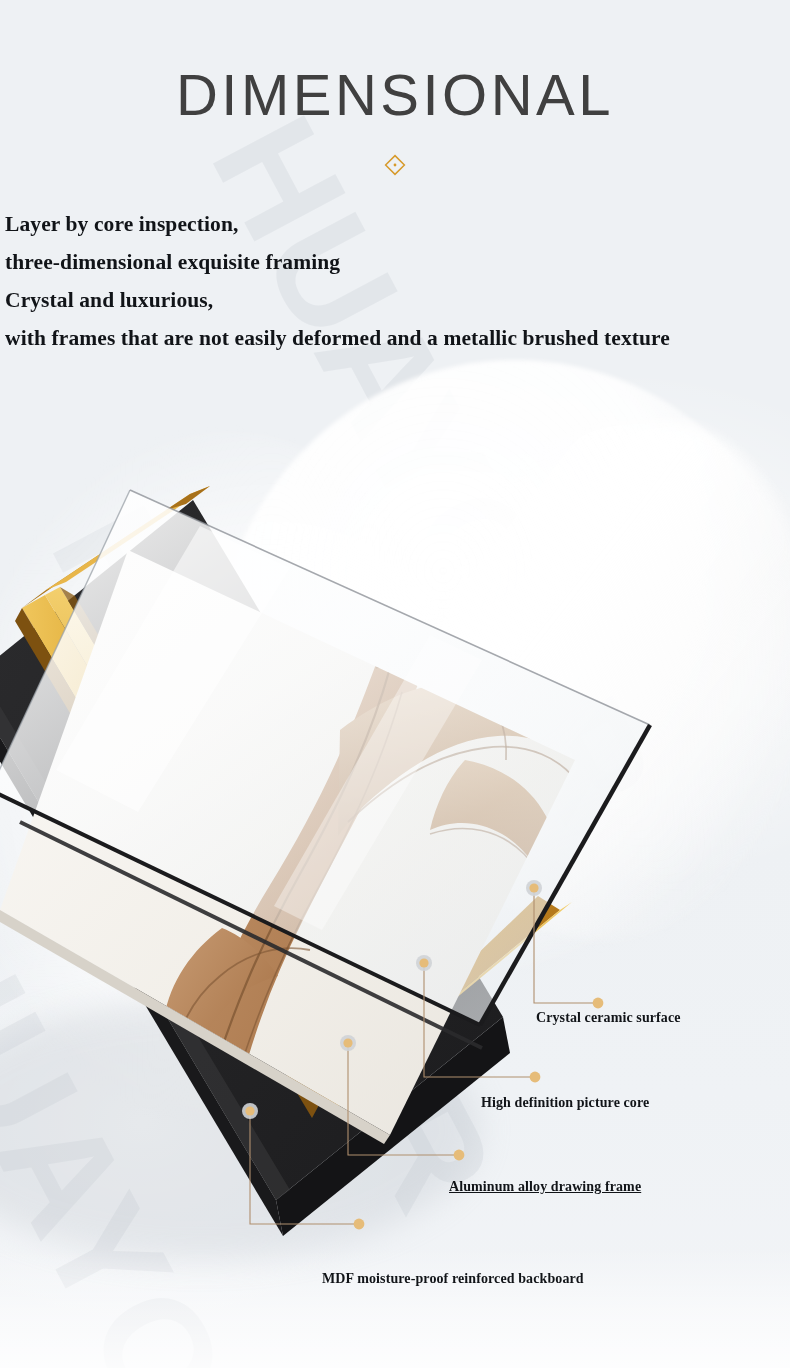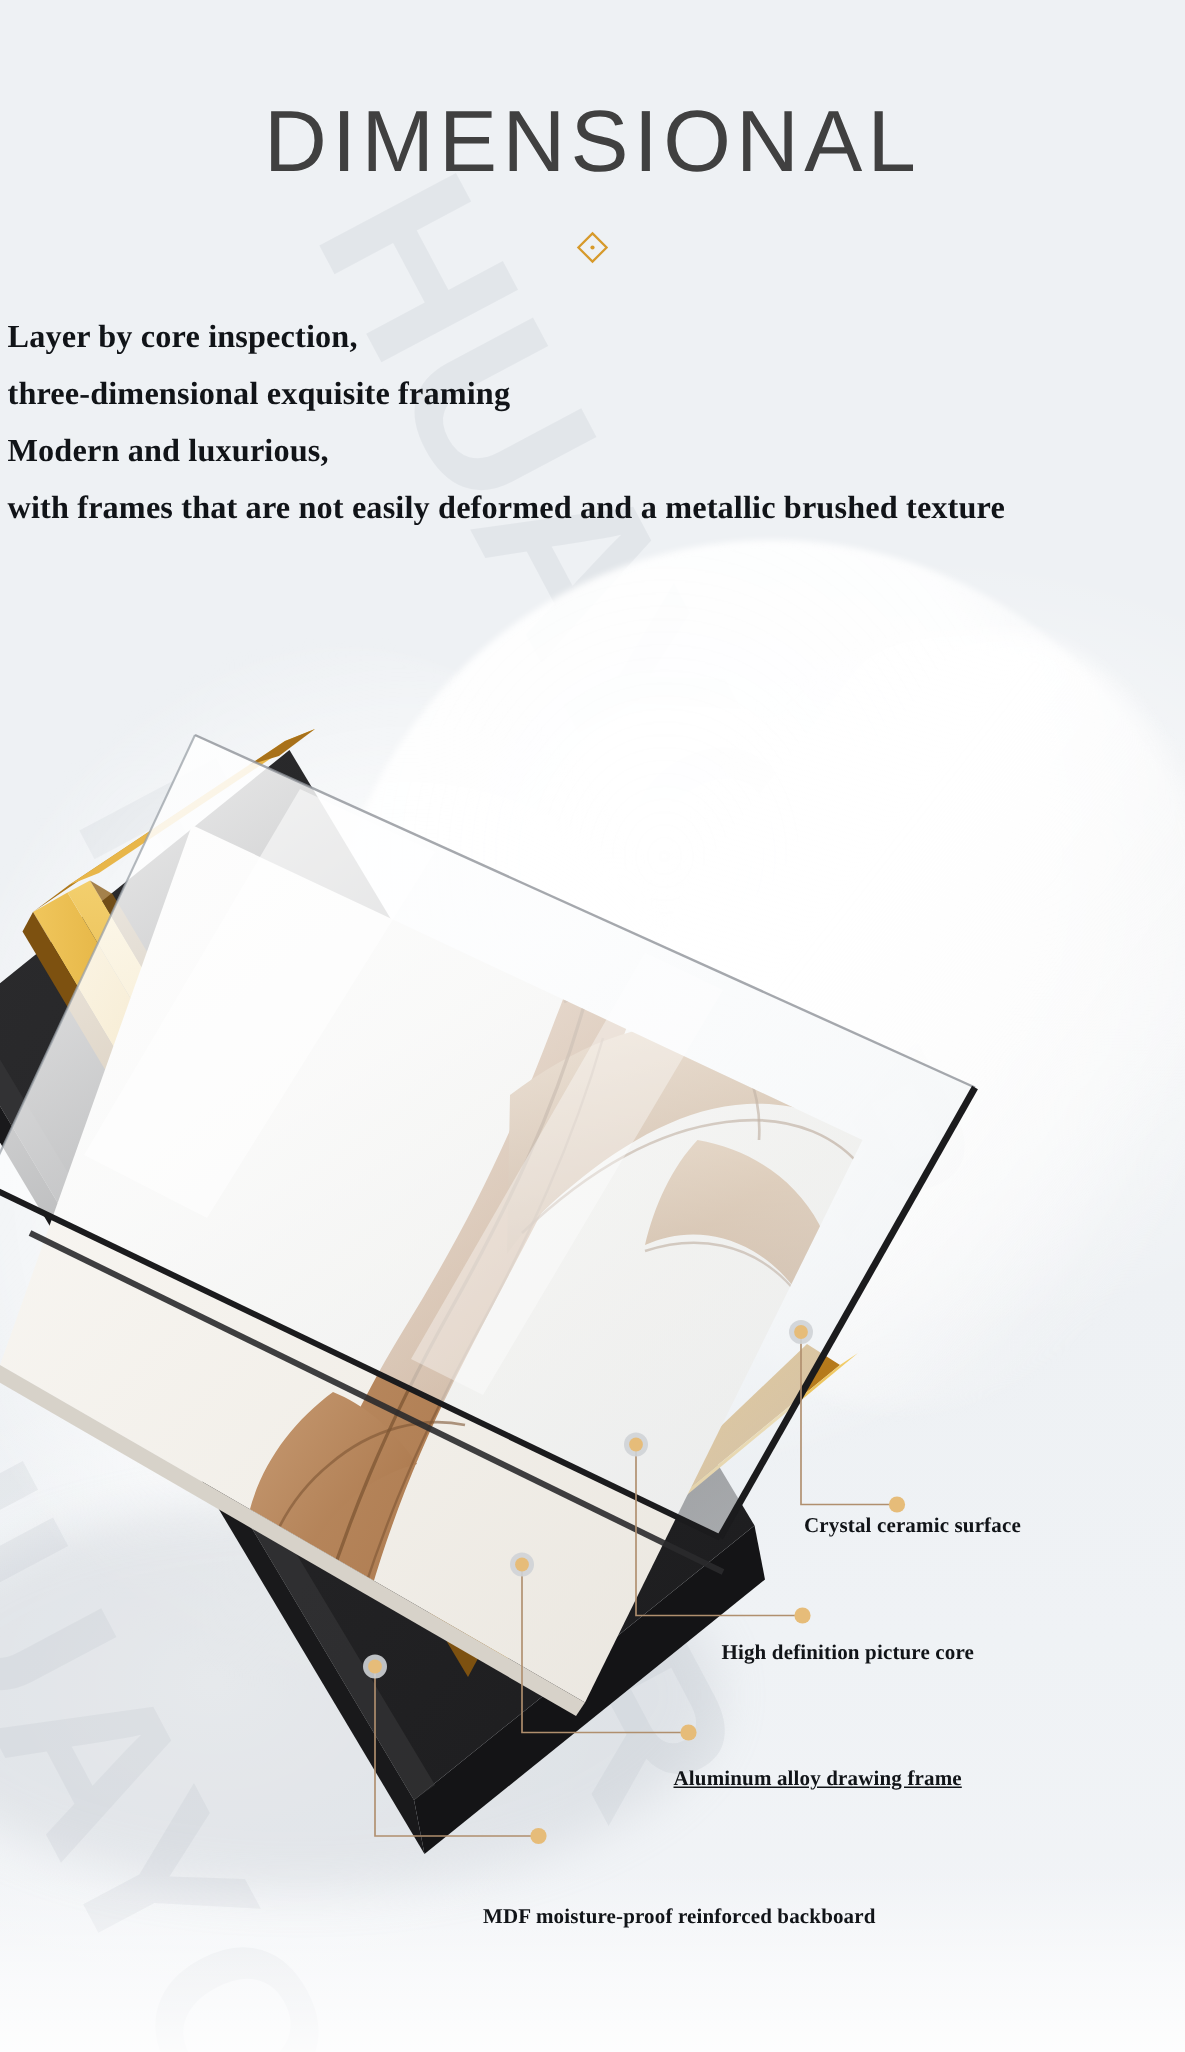--- a/index.html
+++ b/index.html
@@ -103,21 +103,21 @@
     <svg class="diamond" viewBox="0 0 22 22">
       <path d="M11 1.6 L20.4 11 L11 20.4 L1.6 11 Z" fill="none" stroke="#d79a2b" stroke-width="1.5"></path>
       <circle cx="11" cy="11" r="1.4" fill="#d79a2b"></circle>
     </svg>
   </div>
 </div>
 
 <div class="copy">
   <p>Layer by core inspection,</p>
   <p>three-dimensional exquisite framing</p>
-  <p>Modern and luxurious,</p>
+  <p>Crystal and luxurious,</p>
   <p>with frames that are not easily deformed and a metallic brushed texture</p>
 </div>
 
 <div class="product">
   <svg viewBox="0 0 1000 880">
     <defs>
       <linearGradient id="goldRail" x1="0" y1="0" x2="1" y2="1">
         <stop offset="0%" stop-color="#e9b84a"></stop>
         <stop offset="22%" stop-color="#d49c28"></stop>
         <stop offset="52%" stop-color="#b5791b"></stop>

